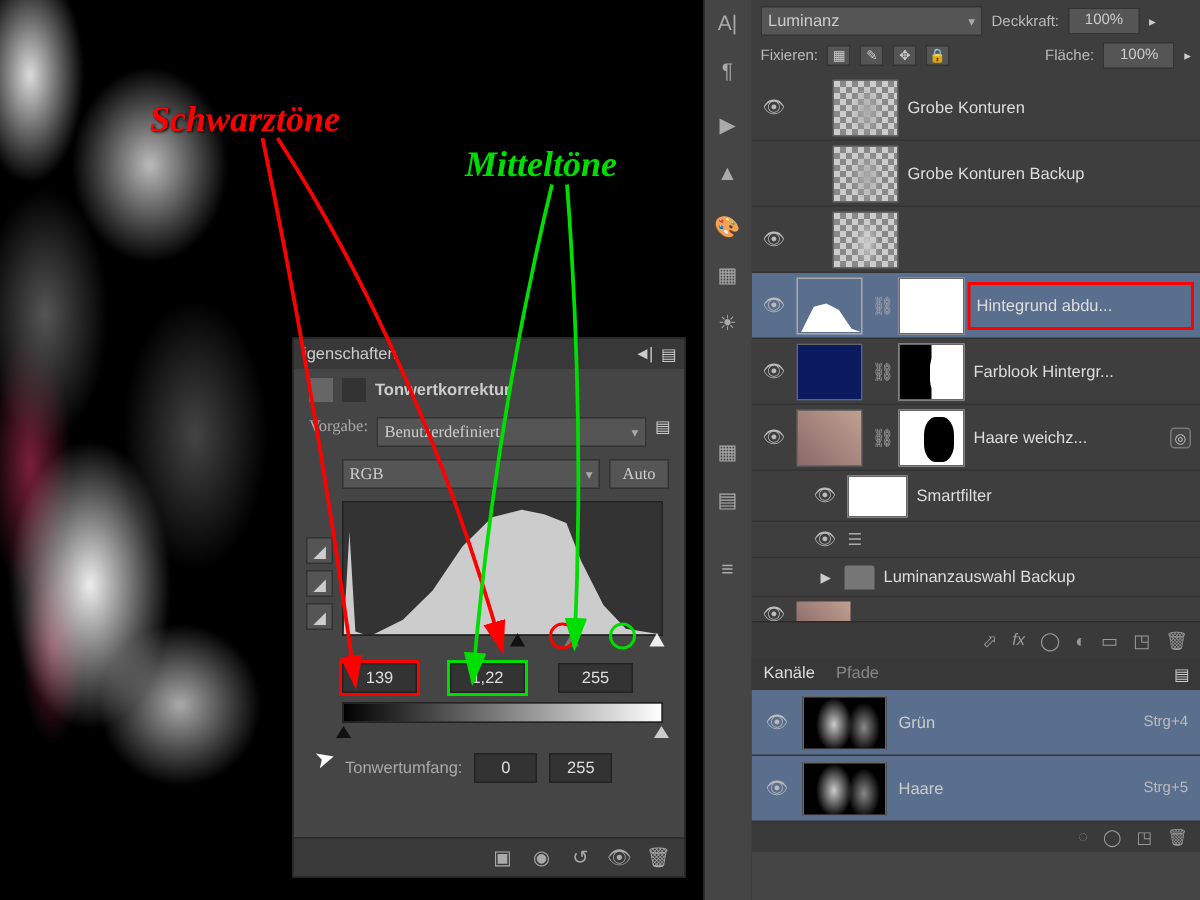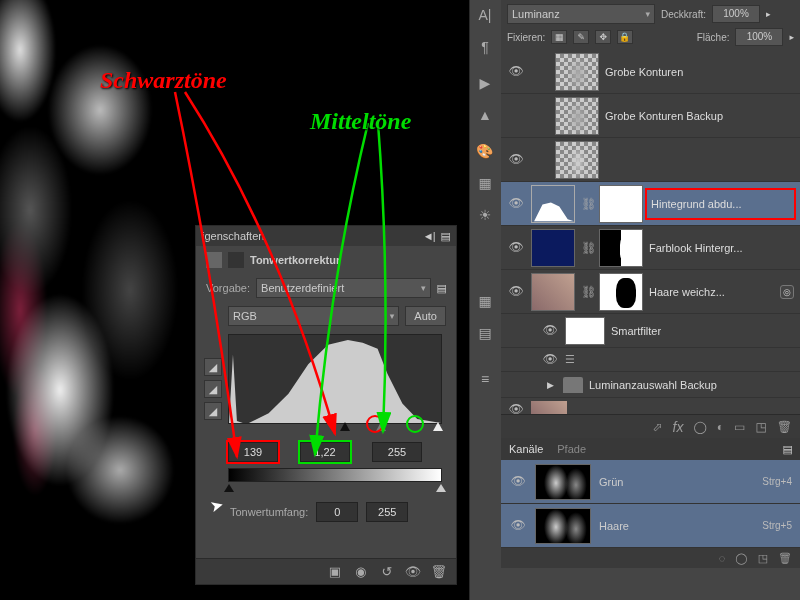--- a/index.html
+++ b/index.html
@@ -12,31 +12,31 @@
     radial-gradient(ellipse 80px 100px at 120px 120px, #bbb 0%, transparent 65%),
     radial-gradient(ellipse 70px 140px at 50px 220px, #555 0%, transparent 60%),
     radial-gradient(ellipse 90px 160px at 80px 400px, #eee 0%, transparent 60%),
     radial-gradient(ellipse 50px 160px at 40px 320px, #7a1f3a 0%, transparent 55%),
     radial-gradient(ellipse 40px 120px at 55px 440px, #6a1f35 0%, transparent 55%),
     radial-gradient(ellipse 80px 150px at 150px 300px, #444 0%, transparent 60%),
     radial-gradient(ellipse 90px 90px at 140px 480px, #aaa 0%, transparent 60%);
     filter: blur(1px); }
   
   .annot1 { position: absolute; left: 100px; top: 67px; color: #f00; font-weight: bold; font-family: "Times New Roman", serif; font-size: 24px; font-style: italic; text-shadow: 1px 1px 2px #000; z-index: 50; }
-  .annot2 { position: absolute; left: 310px; top: 108px; color: #0d0; font-weight: bold; font-family: "Times New Roman", serif; font-size: 24px; font-style: italic; text-shadow: 1px 1px 2px #000; z-index: 50; }
+  .annot2 { position: absolute; left: 310px; top: 97px; color: #0d0; font-weight: bold; font-family: "Times New Roman", serif; font-size: 24px; font-style: italic; text-shadow: 1px 1px 2px #000; z-index: 50; }
   
   .arrows { position: absolute; left: 0; top: 0; width: 500px; height: 560px; z-index: 49; pointer-events: none; }
   
   
   .props { position: absolute; left: 195px; top: 225px; width: 262px; height: 360px; background: #454545; border: 1px solid #2a2a2a; z-index: 10; }
   .props-hdr { height: 20px; background: #383838; display: flex; align-items: center; padding: 0 6px; gap: 6px; font-size: 11px; }
   .props-hdr .spacer { flex: 1; }
   .props-title { display: flex; align-items: center; gap: 6px; padding: 6px 10px; }
   .props-title .icon { width: 16px; height: 16px; background: #666; display: inline-block; }
-  .row { display: flex; align-items: center; gap: 6px; padding: 4px 10px; }
+  .row { display: flex; align-items: flex-start; gap: 6px; padding: 4px 10px; font-family: Liberation Serif, serif; }
   .label { color: #aaa; font-size: 11px; }
   .select { flex: 1; height: 20px; background: #555; border: 1px solid #333; padding: 2px 4px; color: #ccc; display: flex; align-items: center; font-size: 11px; }
   .select .arr { margin-left: auto; font-size: 9px; color: #aaa; }
   .btn { height: 20px; background: #555; border: 1px solid #333; color: #ccc; padding: 0 8px; font-size: 11px; display:flex; align-items:center; }
   .histo-wrap { position: relative; margin: 4px 10px; }
   .eyedrops { position: absolute; left: -2px; top: 24px; width: 20px; display: flex; flex-direction: column; gap: 4px; }
   .eyedrop { width: 18px; height: 18px; background: #555; border: 1px solid #333; display:flex; align-items:center; justify-content:center; }
   .histo { margin-left: 22px; width: 214px; height: 90px; background: #333; border: 1px solid #222; position: relative; overflow: hidden; }
   .histo svg { width: 100%; height: 100%; }
   .slider-track { margin-left: 22px; width: 214px; height: 12px; position: relative; margin-top: -2px; }
@@ -326,21 +326,21 @@
       <span class="lname">Luminanzauswahl Backup</span>
     </div>
     <div class="layer-strip">
       <span class="eye">👁</span>
       <div class="mini" style="background:linear-gradient(45deg,#8a6a6a,#c0a090)"></div>
     </div>
   </div>
 
   <div class="layers-footer">
     <span>⬀</span>
-    <span style="font-style:italic;font-size:14px">fx</span>
+    <span style="font-style:italic;font-size:11px">fx</span>
     <span>◯</span>
     <span>◐</span>
     <span>▭</span>
     <span>◳</span>
     <span>🗑</span>
   </div>
 
   <div class="channels-hdr">
     <span class="tab">Kanäle</span>
     <span class="tab inact">Pfade</span>

